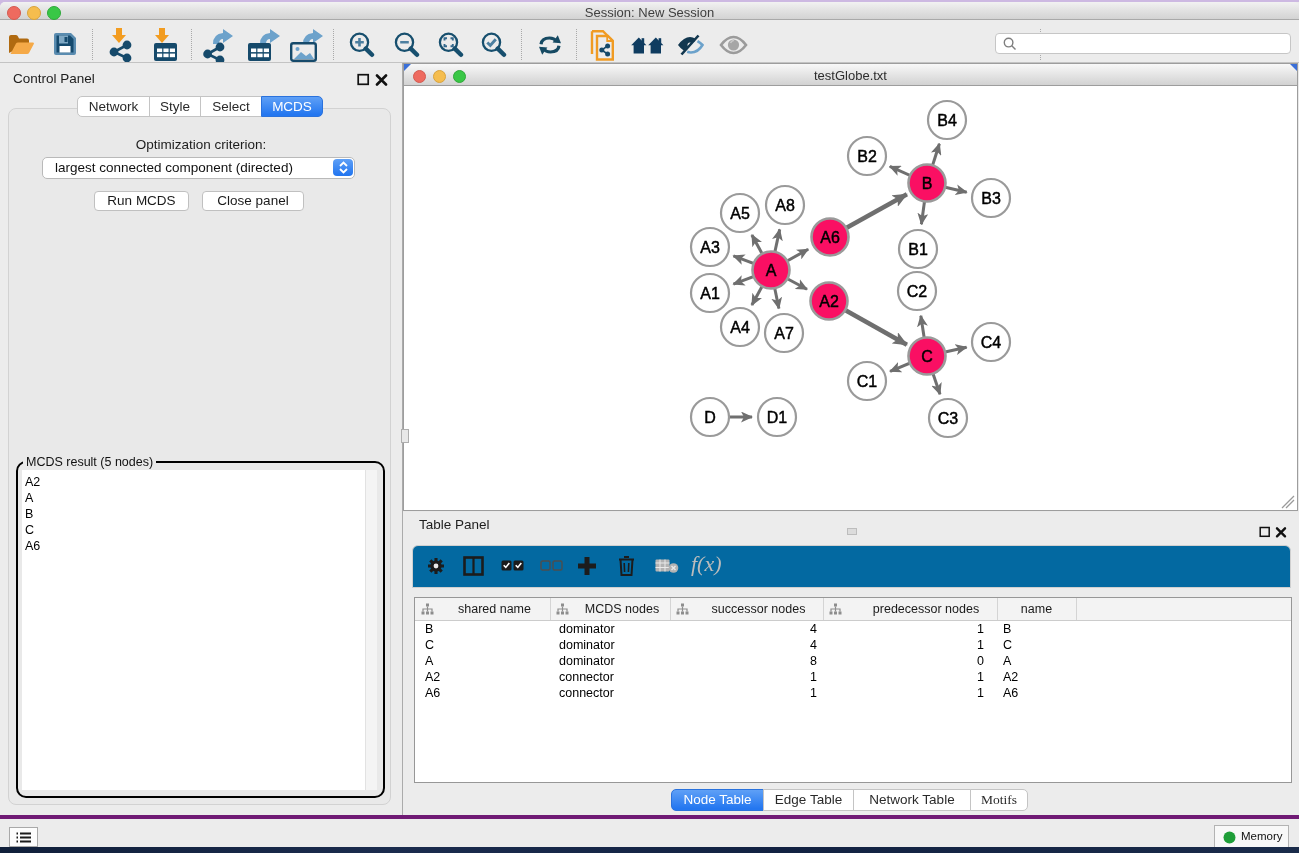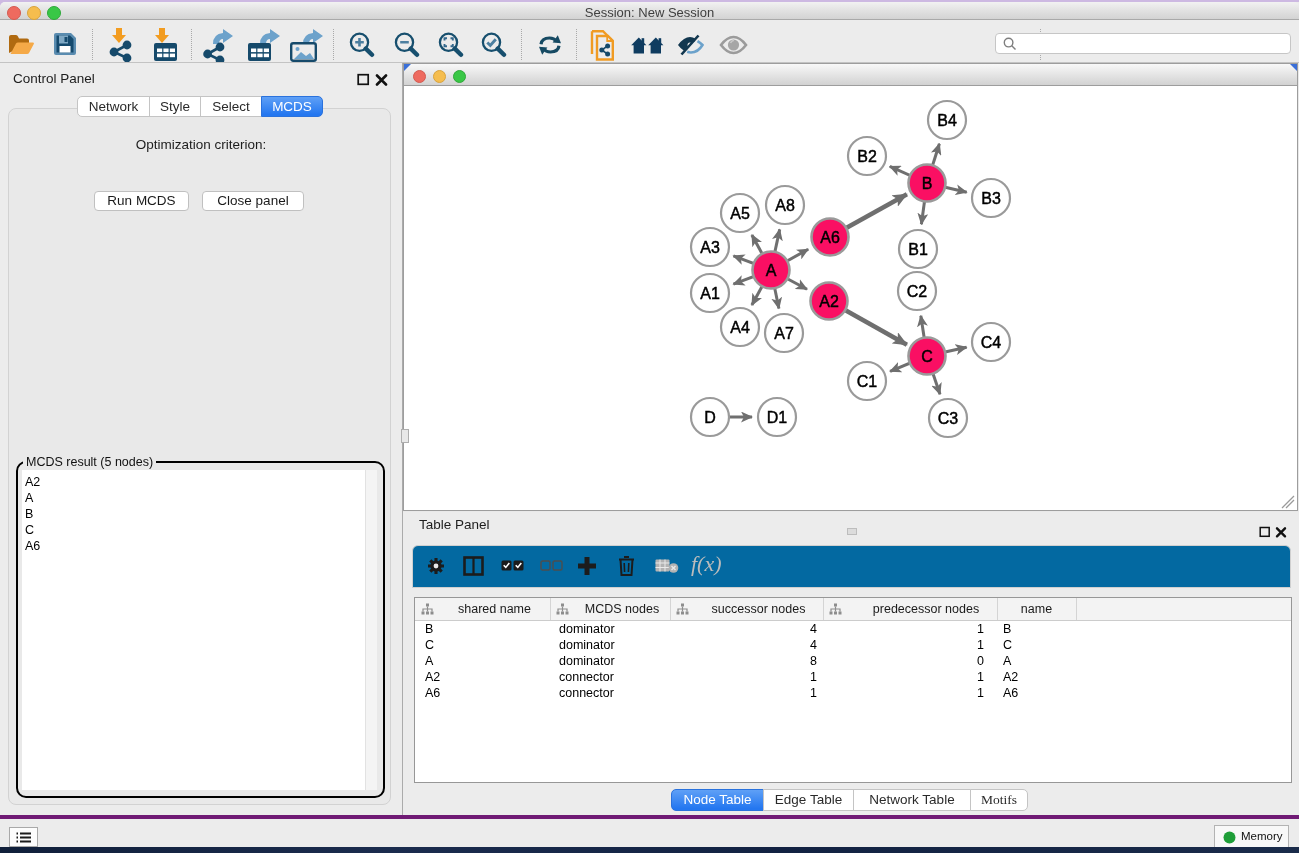--- a/index.html
+++ b/index.html
@@ -222,20 +222,29 @@
   </svg>
   <svg class="wbtn" style="left:375px;" width="13" height="13" viewBox="0 0 13 13">
     <path d="M2,2.5 L11,11.5 M11,2.5 L2,11.5" stroke="#111" stroke-width="2.6" stroke-linecap="round"></path>
   </svg>
   <div id="tabwrap"></div>
   <div class="seg" style="left:77px;width:71px;border-radius:5px 0 0 5px;">Network</div>
   <div class="seg" style="left:149px;width:50px;">Style</div>
   <div class="seg" style="left:200px;width:60px;">Select</div>
   <div class="seg sel" style="left:261px;width:60px;border-radius:0 5px 5px 0;">MCDS</div>
   <div id="optlabel">Optimization criterion:</div>
+  <div id="dropdown">
+        <span>largest connected component (directed)</span>
+    <div id="stepper">
+      <svg style="position:absolute;left:3.5px;top:2px;" width="13" height="13" viewBox="0 0 13 13">
+        <path d="M3,5 L6.5,1.5 L10,5" fill="none" stroke="#fff" stroke-width="1.8"></path>
+        <path d="M3,8 L6.5,11.5 L10,8" fill="none" stroke="#fff" stroke-width="1.8"></path>
+      </svg>
+    </div>
+  </div>
   <div class="cbtn" style="left:94px;width:93px;">Run MCDS</div>
   <div class="cbtn" style="left:202px;width:100px;">Close panel</div>
   <div id="groupbox">
     <div id="grouplabel">MCDS result (5 nodes)</div>
     <div id="mcdslist">
       <div>A2</div>
           <div>A</div>
           <div>B</div>
           <div>C</div>
           <div>A6</div>
@@ -243,20 +252,21 @@
     </div>
   </div>
 </div>
 <div id="rightarea">
 <div style="position:absolute;left:-2px;top:366px;width:6px;height:12px;background:#e8e8e8;border:1px solid #aeaeae;z-index:5;"></div>
 <div id="netwin">
 <div id="nettitle">
 <div class="tl" style="left:8.5px;background:#ee6a5f;border:0.5px solid #d35a50;"></div>
 <div class="tl" style="left:28.5px;background:#f5bd4e;border:0.5px solid #d8a33c;"></div>
 <div class="tl" style="left:48.5px;background:#39c746;border:0.5px solid #2fa83a;"></div>
+<div id="nettitle-text">testGlobe.txt</div>
 </div>
 <div style="position:absolute;left:0;top:0;width:0;height:0;border-top:7px solid #3a6fd8;border-right:7px solid transparent;"></div>
 <div style="position:absolute;right:0;top:0;width:0;height:0;border-top:7px solid #3a6fd8;border-left:7px solid transparent;"></div>
 <svg id="graphsvg" width="893" height="424" viewBox="0 0 893 424">
 <defs>
 <marker id="an" markerUnits="userSpaceOnUse" markerWidth="12" markerHeight="11" refX="11" refY="5.5" orient="auto">
               <path d="M0,0 L12,5.5 L0,11 L3,5.5 Z" fill="#6f6f6f"></path>
             </marker>
 <marker id="at" markerUnits="userSpaceOnUse" markerWidth="15" markerHeight="13" refX="14" refY="6.5" orient="auto">
               <path d="M0,0 L15,6.5 L0,13 L3.5,6.5 Z" fill="#6f6f6f"></path>

